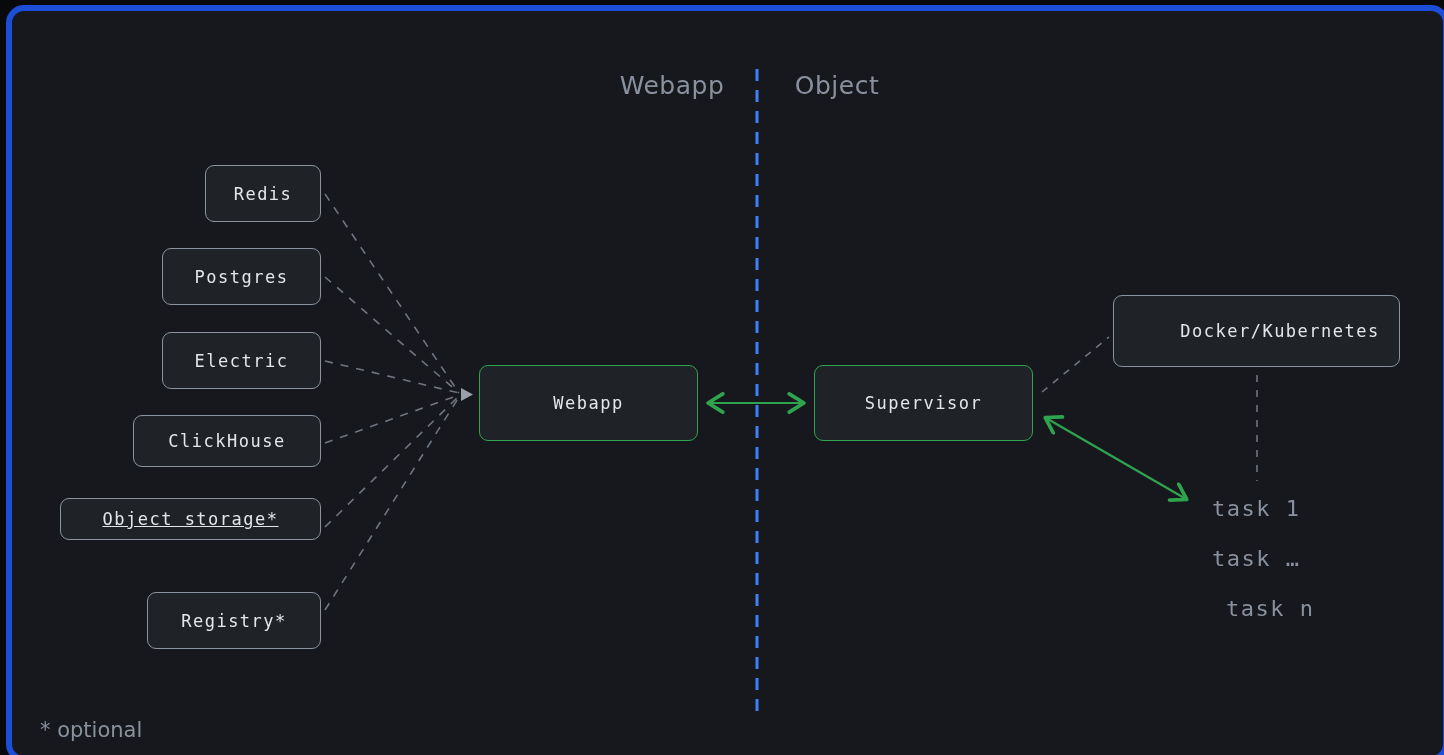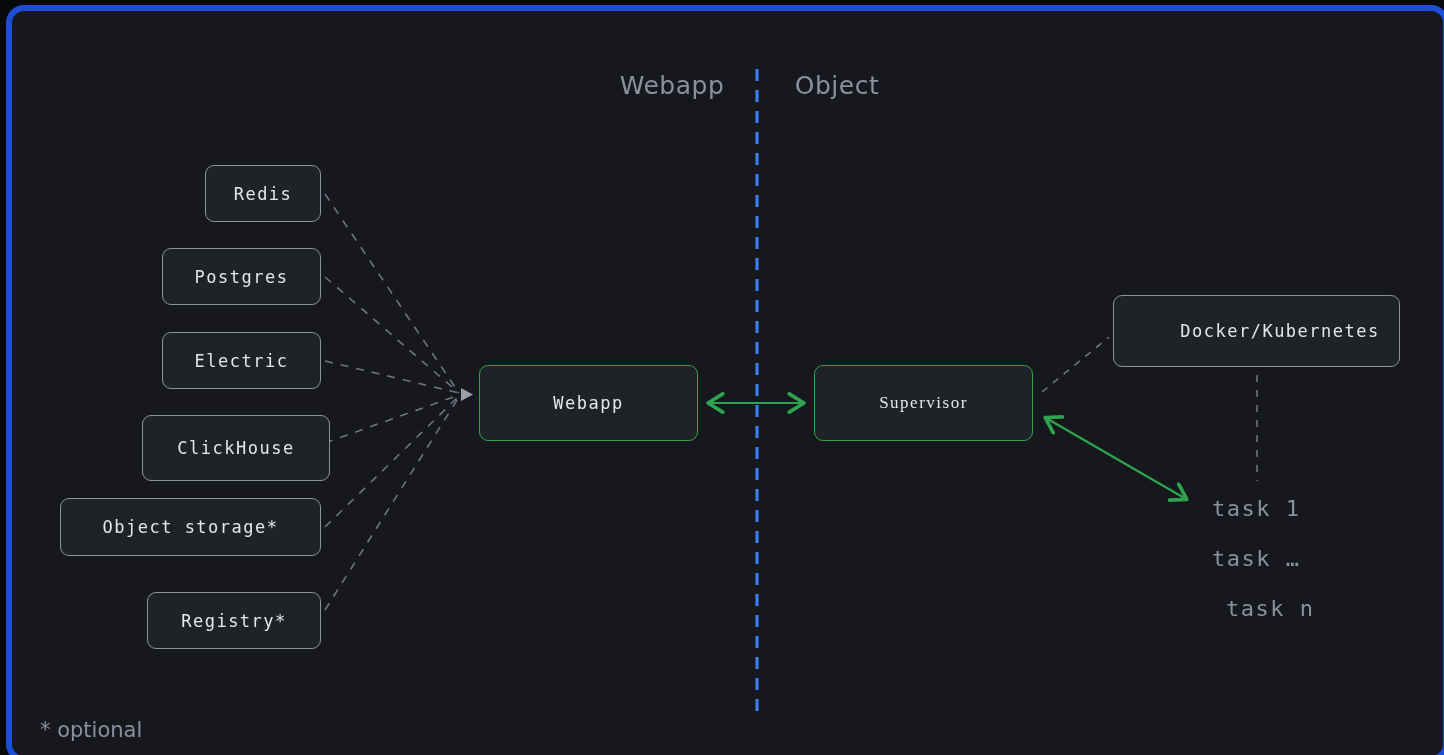--- a/index.html
+++ b/index.html
@@ -104,26 +104,26 @@
 
     <line x1="1245" y1="364" x2="1245" y2="470" stroke="var(--connector-gray,#6e7580)" stroke-width="1.6" stroke-dasharray="7 8"></line>
   </svg>
 
   <div class="lane-label" style="left:585px; top:60px;">Webapp</div>
   <div class="lane-label" style="left:750px; top:60px;">Object</div>
 
   <div class="node" style="left:193px; top:154px; width:116px; height:57px;">Redis</div>
   <div class="node" style="left:150px; top:237px; width:159px; height:57px;">Postgres</div>
   <div class="node" style="left:150px; top:321px; width:159px; height:57px;">Electric</div>
-  <div class="node" style="left:130px; top:404px; width:188px; height:66px;">ClickHouse</div>
-  <div class="node" style="left:48px; top:487px; width:261px; height:58px;">Object storage*</div>
+  <div class="node" style="left:121px; top:404px; width:188px; height:52px;">ClickHouse</div>
+  <div class="node" style="left:48px; top:487px; width:261px; height:42px;text-decoration:underline;">Object storage*</div>
   <div class="node" style="left:135px; top:581px; width:174px; height:57px;">Registry*</div>
 
   <div class="node green" style="left:467px; top:354px; width:219px; height:76px;">Webapp</div>
-  <div class="node green" style="left:802px; top:354px; width:219px; height:76px;font-family:Liberation Serif, serif;">Supervisor</div>
+  <div class="node green" style="left:802px; top:354px; width:219px; height:76px;">Supervisor</div>
   <div class="node" style="left:1101px; top:284px; width:287px; height:72px;padding-left:47px;">Docker/Kubernetes</div>
 
   <div class="task-label" style="left:1200px; top:487px;">task 1</div>
   <div class="task-label" style="left:1200px; top:537px;">task …</div>
   <div class="task-label" style="left:1200px; top:587px;margin-left:14px;">task n</div>
 
   <div class="footnote">* optional</div>
 
 </div>
 

